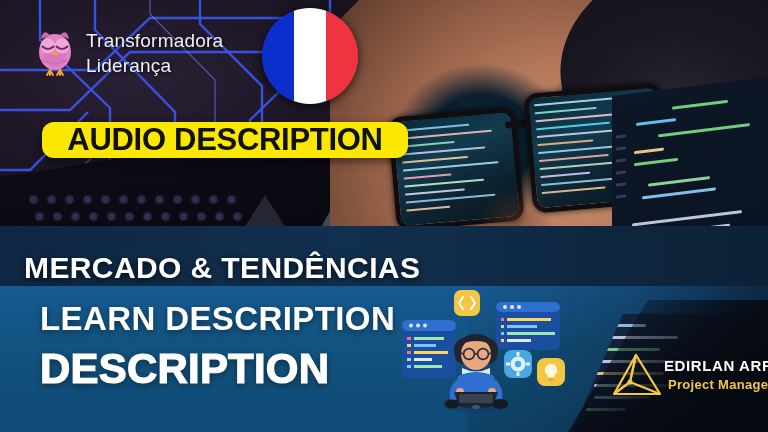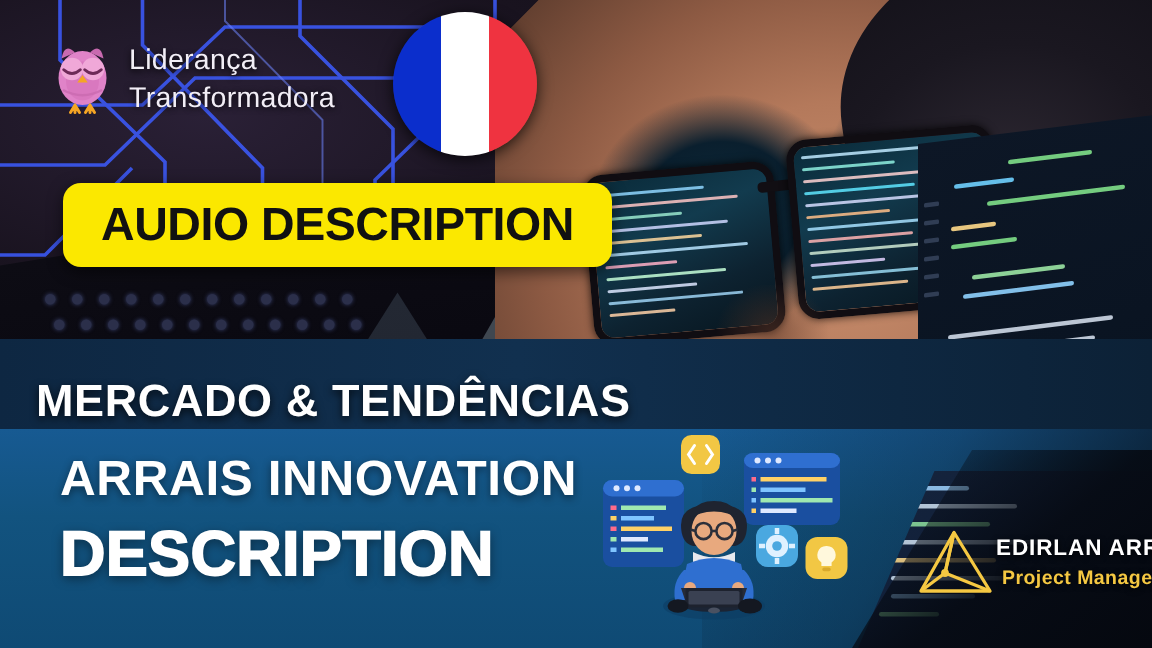--- a/index.html
+++ b/index.html
@@ -125,21 +125,21 @@
     text-shadow:0 1px 4px rgba(0,0,0,.9);letter-spacing:.2px;
   }
 
   .flag{
     position:absolute;left:262px;top:8px;width:96px;height:96px;border-radius:50%;
     overflow:hidden;box-shadow:0 2px 10px rgba(0,0,0,.75);
   }
   .flag i{display:block;float:left;width:33.34%;height:100%;font-style:normal;}
 
   .ad-badge{
-    position:absolute;left:42px;top:122px;width:366px;height:56px;
+    position:absolute;left:42px;top:122px;width:366px;height:36px;
     background:#fbe800;border-radius:12px;
     display:flex;align-items:center;justify-content:center;
     box-shadow:0 3px 10px rgba(0,0,0,.55);
   }
   .ad-badge span{
     color:#111;font-weight:bold;font-size:31px;letter-spacing:-.3px;
     white-space:nowrap;
   }
 
   .merc{
@@ -348,37 +348,37 @@
       <path d="M12.5 24.5 Q18 29.5 23.5 24.5" stroke="#6d2a58" stroke-width="2" fill="none" stroke-linecap="round"></path>
       <path d="M26.5 24.5 Q32 29.5 37.5 24.5" stroke="#6d2a58" stroke-width="2" fill="none" stroke-linecap="round"></path>
       <polygon points="25,28 21.5,33 28.5,33" fill="#f5a524"></polygon>
       <path d="M12 38 Q25 45 38 38" stroke="#c96ab0" stroke-width="1.6" fill="none" opacity=".8"></path>
       <path d="M20 48 l-3 5 M20 48 l0 5 M20 48 l3 5" stroke="#f5a524" stroke-width="2" stroke-linecap="round"></path>
       <path d="M30 48 l-3 5 M30 48 l0 5 M30 48 l3 5" stroke="#f5a524" stroke-width="2" stroke-linecap="round"></path>
     </svg>
   </div>
 
   <div class="brand-txt">
+    <div>Transformadora</div>
     <div>Liderança</div>
-    <div>Transformadora</div>
   </div>
 
   <div class="flag">
     <i style="background:#0b2ecc"></i>
       <i style="background:#ffffff"></i>
       <i style="background:#ef3340"></i>
   </div>
 
   <div class="ad-badge">
     <span>AUDIO DESCRIPTION</span>
   </div>
 
   <div class="merc">MERCADO &amp; TENDÊNCIAS</div>
 
-  <div class="t-learn">ARRAIS INNOVATION</div>
+  <div class="t-learn">LEARN DESCRIPTION</div>
   <div class="t-prog">DESCRIPTION</div>
 
   <div class="dev">
     <svg viewBox="0 0 170 140" width="170" height="140" aria-hidden="true">
 
       <g>
         <rect x="2" y="32" width="54" height="58" rx="6" fill="#1a4fa0"></rect>
         <rect x="2" y="32" width="54" height="11" rx="6" fill="#2f6fd0"></rect>
         <circle cx="11" cy="37.5" r="2" fill="#dfe9ff"></circle>
           <circle cx="18" cy="37.5" r="2" fill="#dfe9ff"></circle>

